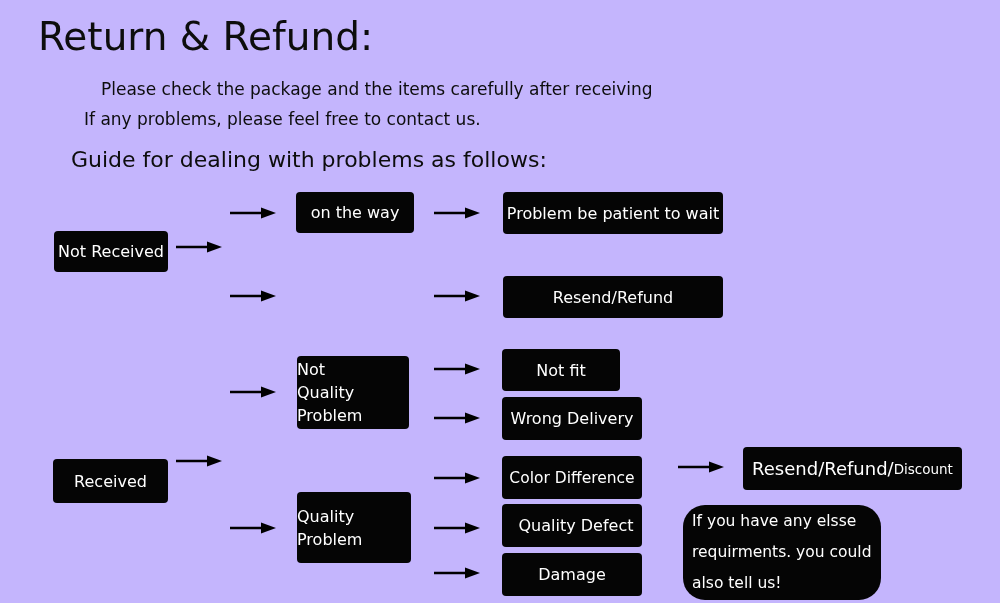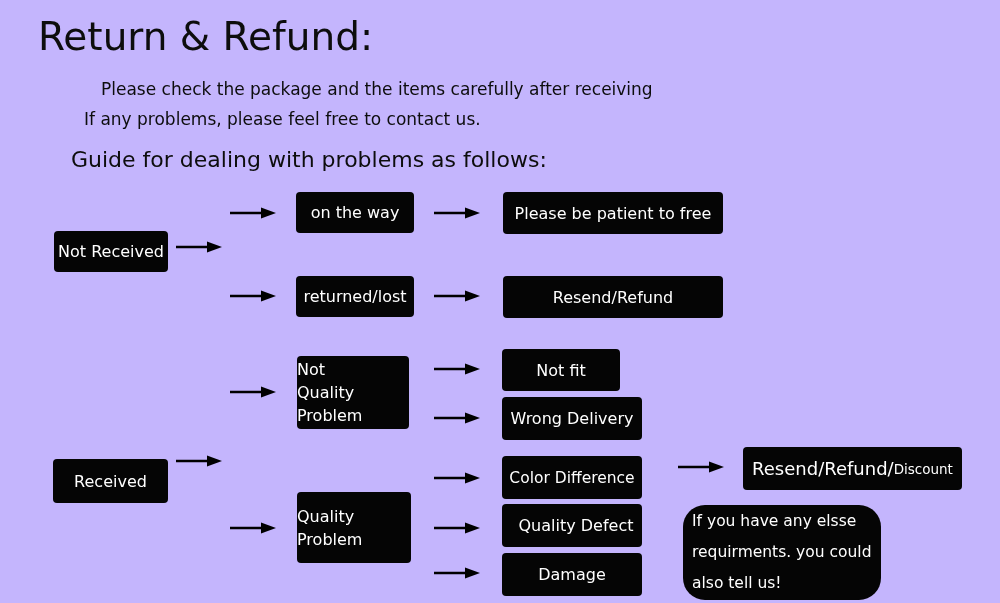--- a/index.html
+++ b/index.html
@@ -37,32 +37,31 @@
 
   <div class="title">Return &amp; Refund:</div>
   <div class="note1">Please check the package and the items carefully after receiving</div>
   <div class="note2">If any problems, please feel free to contact us.</div>
   <div class="guide">Guide for dealing with problems as follows:</div>
 
   <div class="node" style="left:54px;top:231px;width:114px;height:41px;">Not Received</div>
   <div class="node" style="left:53px;top:459px;width:115px;height:44px;">Received</div>
 
   <div class="node" style="left:296px;top:192px;width:118px;height:41px;">on the way</div>
-  <div class="node" style="left:296px;top:276px;width:118px;height:41px;">returned/lost</div>
   <div class="node col" style="left:297px;top:356px;width:112px;height:73px;">
     <span>Not</span>
     <span>Quality</span>
     <span>Problem</span>
   </div>
   <div class="node col" style="left:297px;top:492px;width:114px;height:71px;">
     <span>Quality</span>
     <span>Problem</span>
   </div>
 
-  <div class="node" style="left:503px;top:192px;width:220px;height:42px;">Please be patient to free</div>
+  <div class="node" style="left:503px;top:192px;width:220px;height:42px;">Problem be patient to wait</div>
   <div class="node" style="left:503px;top:276px;width:220px;height:42px;">Resend/Refund</div>
   <div class="node" style="left:502px;top:349px;width:118px;height:42px;">Not fit</div>
   <div class="node" style="left:502px;top:397px;width:140px;height:43px;">Wrong Delivery</div>
   <div class="node" style="left:502px;top:456px;width:140px;height:43px;font-size:15.5px;">Color Difference</div>
   <div class="node" style="left:502px;top:504px;width:140px;height:43px;padding-left:8px;">Quality Defect</div>
   <div class="node" style="left:502px;top:553px;width:140px;height:43px;">Damage</div>
 
   <div class="node" style="left:743px;top:447px;width:219px;height:43px;">
     <span class="big">Resend/Refund/</span>
       <span class="small">Discount</span>

